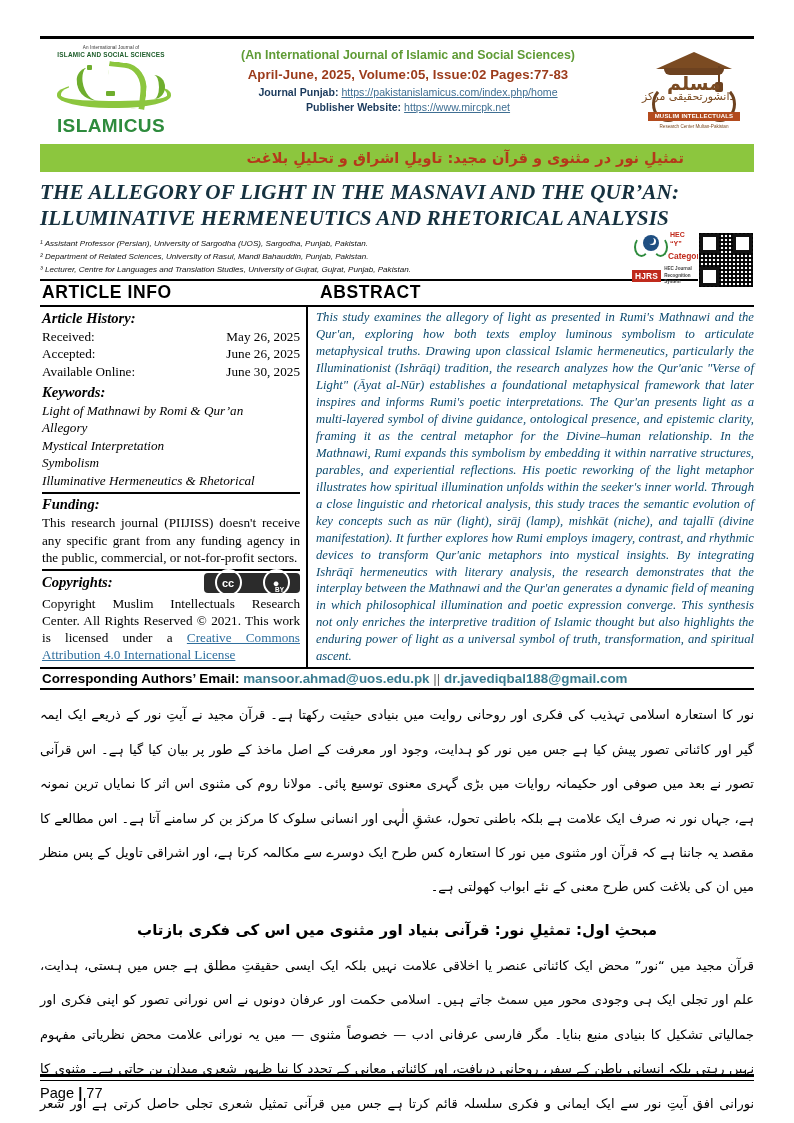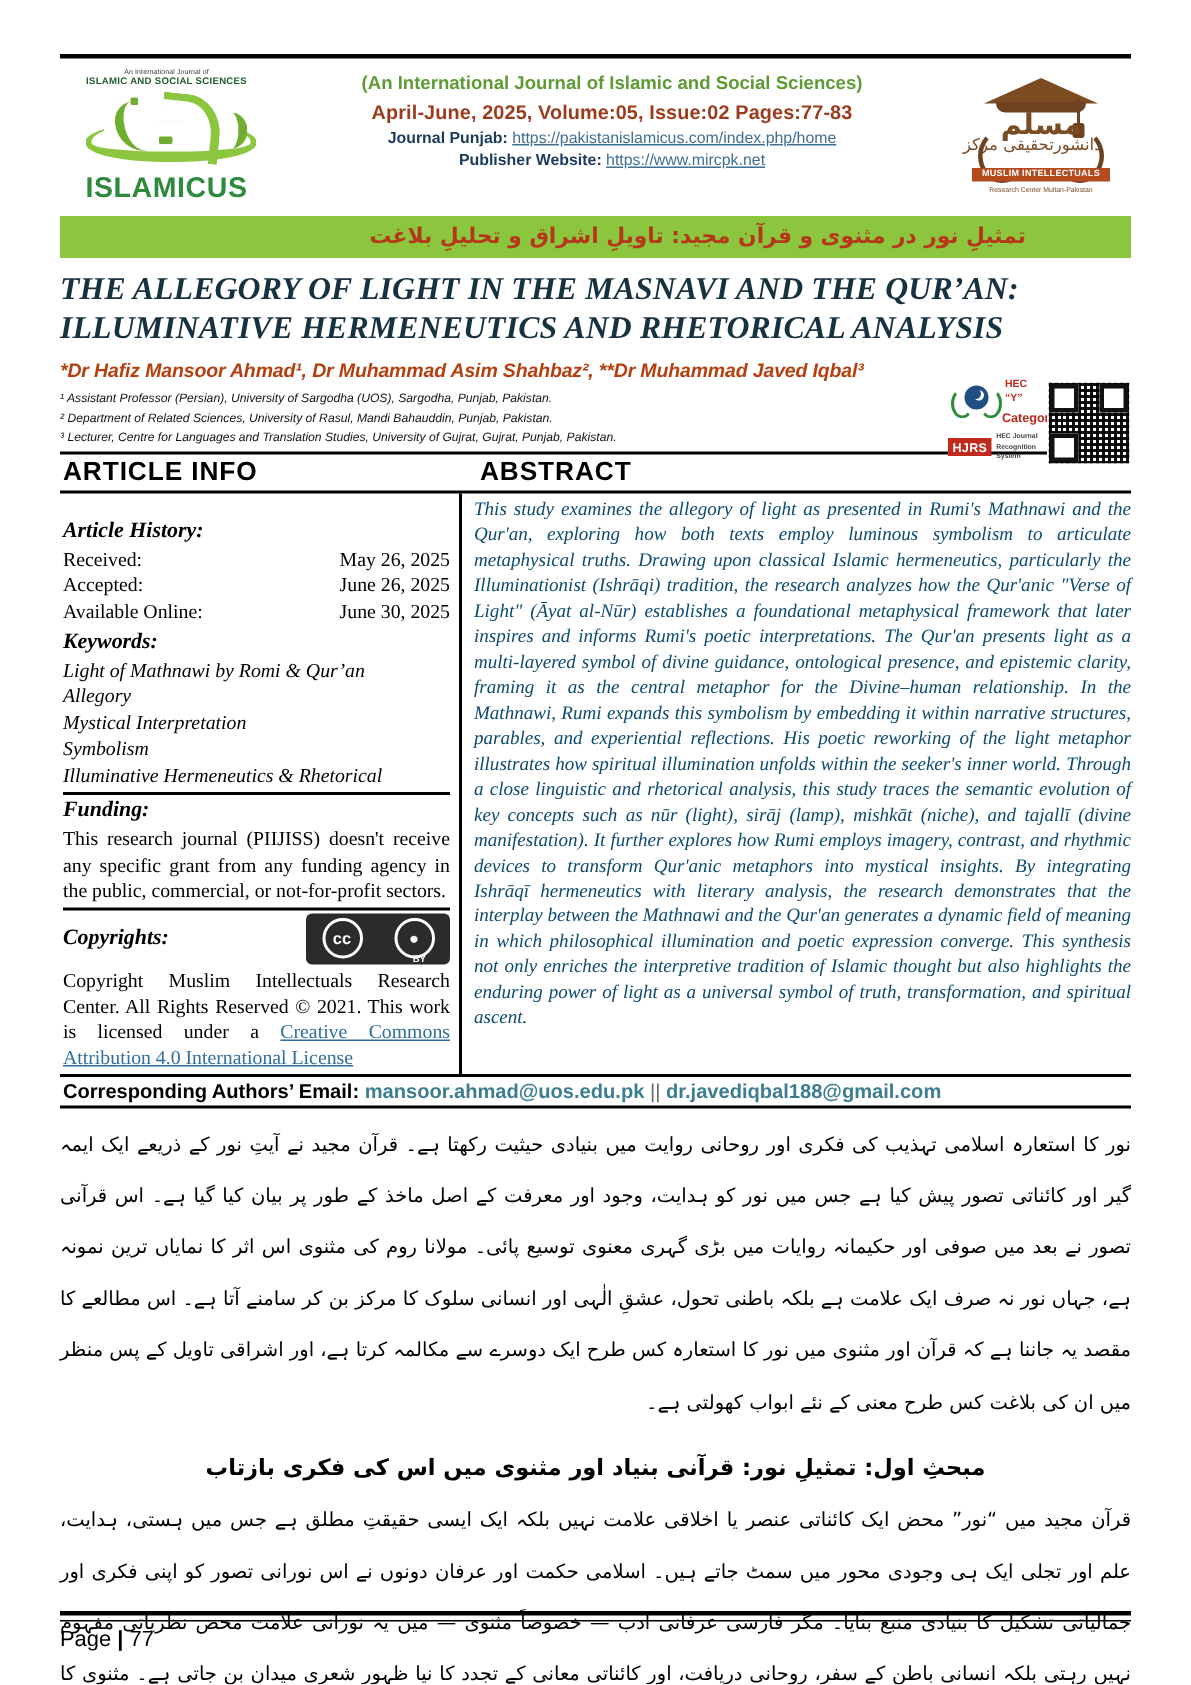--- a/index.html
+++ b/index.html
@@ -366,21 +366,21 @@
   
   .main {
     display: flex;
     border-top: 2.5px solid #000;
     align-items: stretch;
   }
   .col-left {
     width: 268px;
     flex: 0 0 268px;
     border-right: 2.5px solid #000;
-    padding: 16px 6px 2px 2px;
+    padding: 2px 6px 2px 2px;
     box-sizing: border-box;
   }
   .col-right {
     flex: 1 1 auto;
     padding: 2px 0 2px 8px;
     box-sizing: border-box;
   }
   .sect-h {
     font-family: "Liberation Serif", serif;
     font-weight: bold;
@@ -415,21 +415,21 @@
     text-align: justify;
     color: #000;
   }
   .cc-row {
     display: flex;
     align-items: center;
     justify-content: space-between;
     margin-top: 1px;
   }
   .cc-badge {
-    width: 96px; height: 34px;
+    width: 96px; height: 20px;
     background: #2b2b2b;
     border-radius: 4px;
     display: flex; align-items: center; justify-content: space-around;
     position: relative;
   }
   .cc-circle {
     width: 23px; height: 23px; border-radius: 50%;
     border: 2.5px solid #fff; color: #fff;
     font-family: "Liberation Sans", sans-serif;
     font-size: 11px; font-weight: bold;
@@ -573,21 +573,20 @@
 
     <div class="urdu-banner">
       <div class="txt">تمثیلِ نور در مثنوی و قرآن مجید: تاویلِ اشراق و تحلیلِ بلاغت</div>
     </div>
 
     <div class="paper-title">
       <div>THE ALLEGORY OF LIGHT IN THE MASNAVI AND THE QUR’AN:</div>
       <div>ILLUMINATIVE HERMENEUTICS AND RHETORICAL ANALYSIS</div>
     </div>
 
-    <div class="authors">*Dr Hafiz Mansoor Ahmad¹, Dr Muhammad Asim Shahbaz², **Dr Muhammad Javed Iqbal³</div>
 
     <div class="affils">
       <div class="affil">¹ Assistant Professor (Persian), University of Sargodha (UOS), Sargodha, Punjab, Pakistan.</div>
       <div class="affil">² Department of Related Sciences, University of Rasul, Mandi Bahauddin, Punjab, Pakistan.</div>
       <div class="affil">³ Lecturer, Centre for Languages and Translation Studies, University of Gujrat, Gujrat, Punjab, Pakistan.</div>
 
       <div class="hec-badge">
         <div class="hec-left">
           <div class="hec-emblem">
             <span class="leaf-l"></span>

